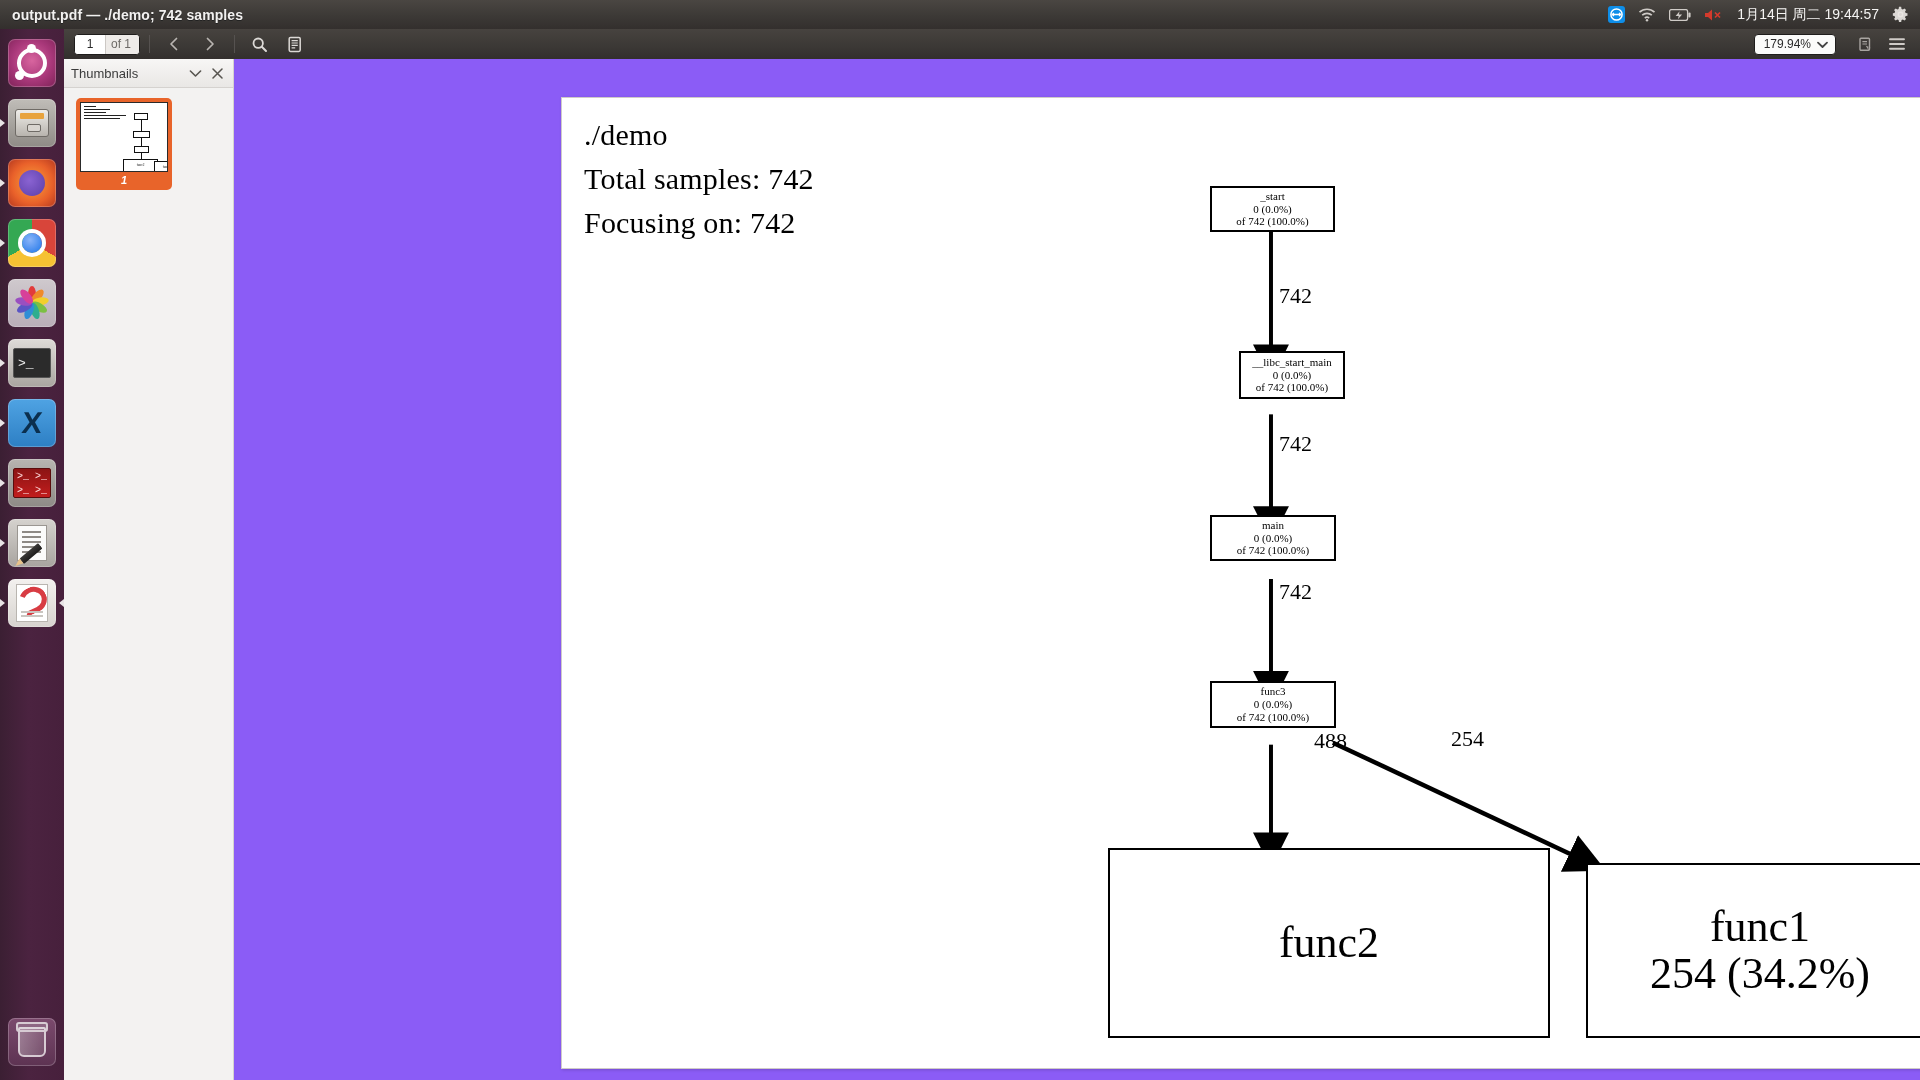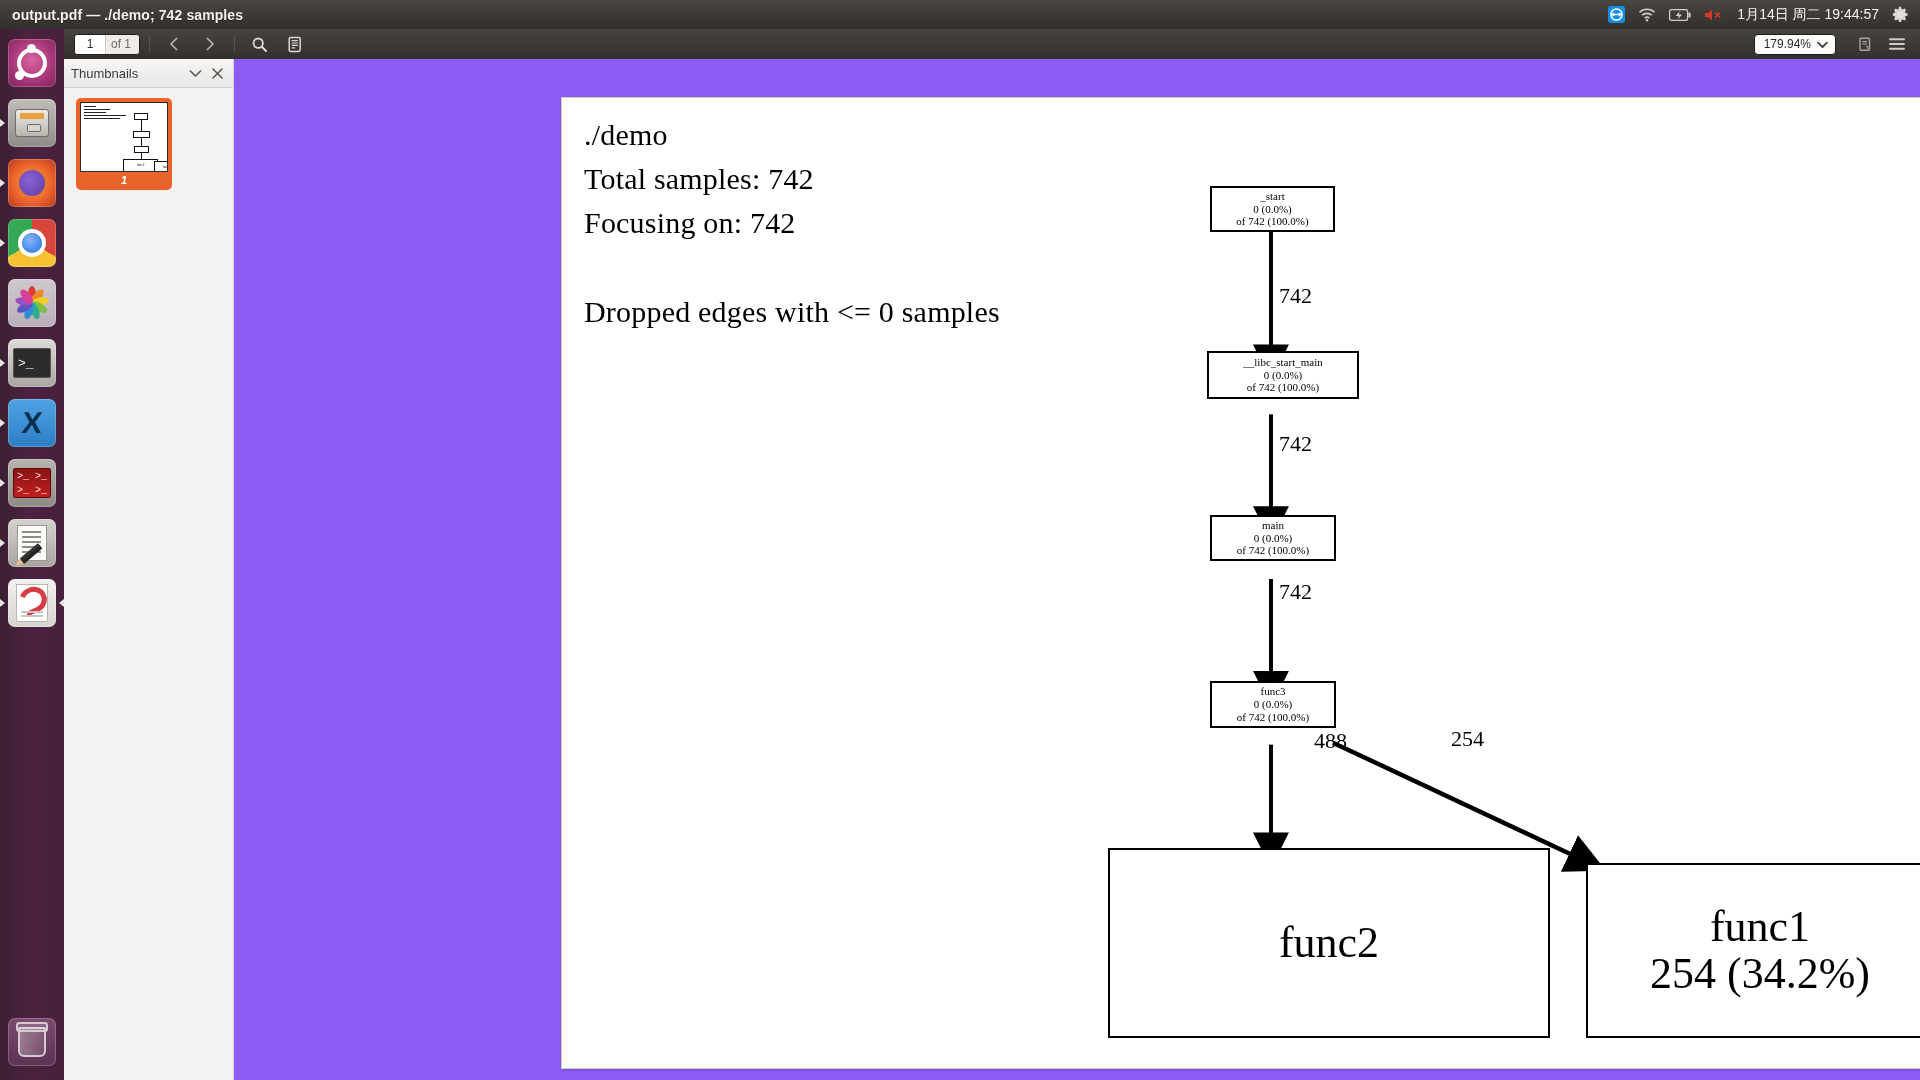--- a/index.html
+++ b/index.html
@@ -453,42 +453,41 @@
       </div>
     </div>
 
     <div id="doc-view">
       <div id="page">
         <div id="page-inner">
 
           <div class="hdr-line" style="left:22px;top:20px">./demo</div>
           <div class="hdr-line" style="left:22px;top:64px">Total samples: 742</div>
           <div class="hdr-line" style="left:22px;top:108px">Focusing on: 742</div>
-          <div class="hdr-line" style="left:22px;top:197px">Dropped edges with &lt;= 0 samples</div>
 
           <svg id="graph-svg" viewBox="0 0 1385 972" preserveAspectRatio="none">
             <defs>
               <marker id="arrow" markerWidth="9" markerHeight="9" refX="1.5" refY="4.5" orient="auto">
                 <path d="M0,0 L9,4.5 L0,9 z" fill="#000"></path>
               </marker>
             </defs>
             <path d="M710,133 L710,253" stroke="#000" stroke-width="4" fill="none" marker-end="url(#arrow)"></path>
             <path d="M710,317 L710,415" stroke="#000" stroke-width="4" fill="none" marker-end="url(#arrow)"></path>
             <path d="M710,482 L710,580" stroke="#000" stroke-width="4" fill="none" marker-end="url(#arrow)"></path>
             <path d="M710,648 L710,742" stroke="#000" stroke-width="4" fill="none" marker-end="url(#arrow)"></path>
             <path d="M772,646 L1015,760" stroke="#000" stroke-width="4.5" fill="none" marker-end="url(#arrow)"></path>
           </svg>
 
           <div class="gnode" style="left:648px;top:88px;width:125px;height:46px">
             <div class="n-title">_start</div>
             <div class="n-self">0 (0.0%)</div>
             <div class="n-tot">of 742 (100.0%)</div>
           </div>
 
-          <div class="gnode" style="left:645px;top:253px;width:152px;height:48px">
+          <div class="gnode" style="left:677px;top:253px;width:106px;height:48px">
             <div class="n-title">__libc_start_main</div>
             <div class="n-self">0 (0.0%)</div>
             <div class="n-tot">of 742 (100.0%)</div>
           </div>
 
           <div class="gnode" style="left:648px;top:417px;width:126px;height:46px">
             <div class="n-title">main</div>
             <div class="n-self">0 (0.0%)</div>
             <div class="n-tot">of 742 (100.0%)</div>
           </div>

